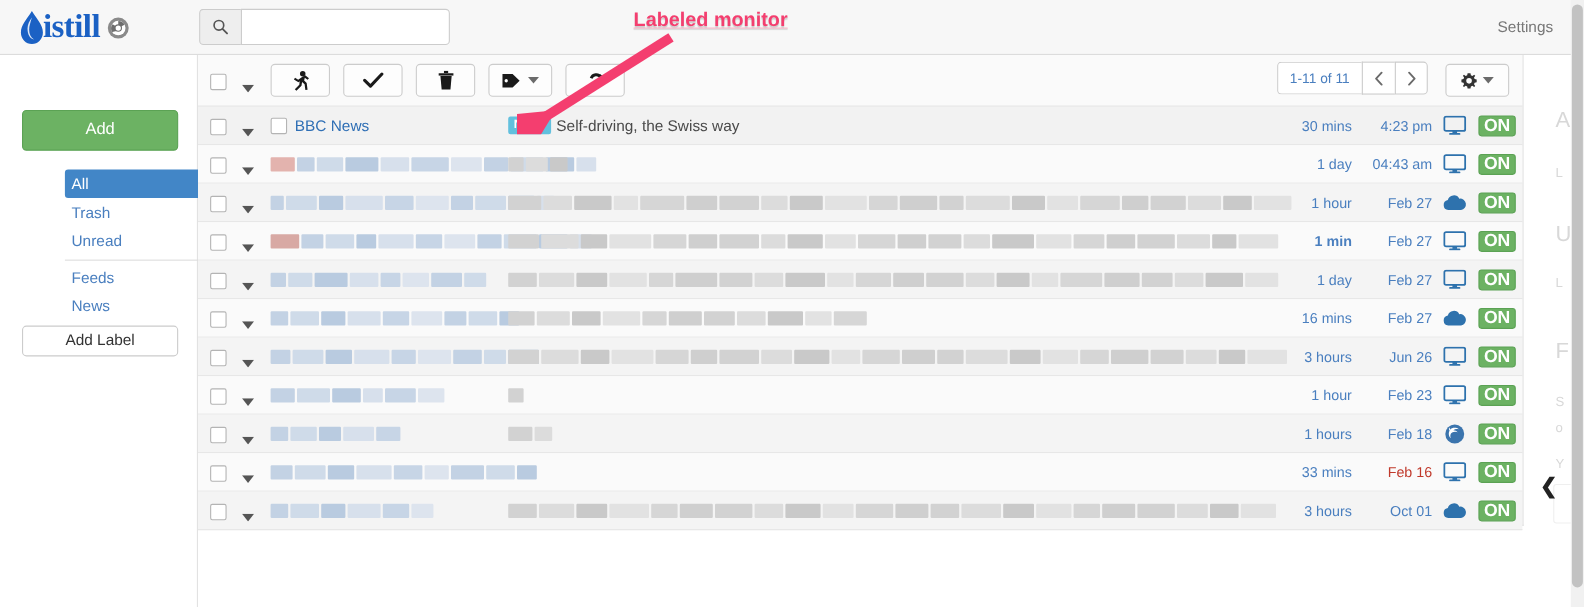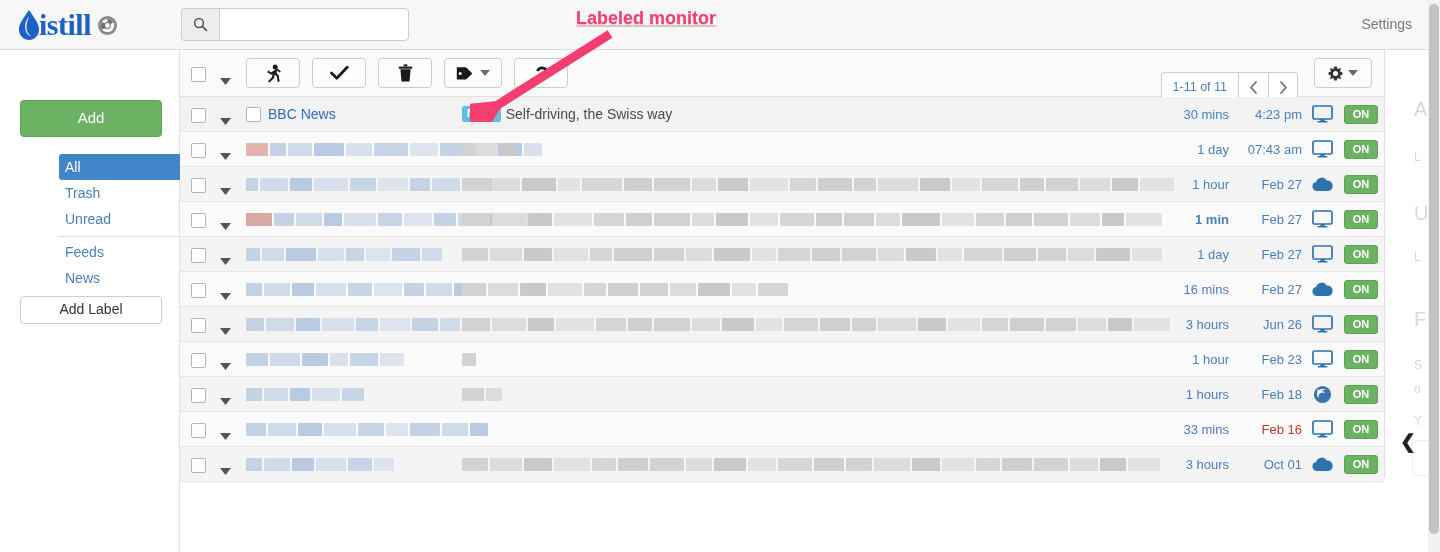--- a/index.html
+++ b/index.html
@@ -199,24 +199,23 @@
     border: 1px solid #cccccc;
     border-radius: 4px;
     display: flex;
     align-items: center;
     justify-content: center;
     cursor: pointer;
     box-sizing: border-box;
   }
   .tb-btn.wide { width: 58px; }
   .tb-pager {
-    position: absolute; right: 86px; top: 16px;
+    position: absolute; right: 86px; top: 6px;
     display: flex;
     height: 36px;
-    align-items: flex-end;
   }
   .pg-seg {
     border: 1px solid #cccccc;
     background: #ffffff;
     box-sizing: border-box;
     height: 30px;
     display: flex;
     align-items: center;
     justify-content: center;
     font-size: 12.5px;
@@ -323,21 +322,21 @@
     width: 24px; height: 34px;
     display: flex; align-items: center; justify-content: center;
   }
   .row-on {
     position: absolute; right: 6px; top: 8px;
     width: 34px; height: 19px;
     background: #6cb263;
     border: 1px solid #5ba254;
     border-radius: 3px;
     color: #ffffff;
-    font-size: 11px;
+    font-size: 16px;
     font-weight: bold;
     line-height: 17px;
     text-align: center;
     box-sizing: border-box;
     cursor: pointer;
   }
 
   
   .blur-name, .blur-title {
     position: absolute; top: 0;
@@ -584,21 +583,21 @@
             <span class="px" style="width:30px;background:#cfdbe9;"></span>
             <span class="px" style="width:26px;background:#b9cbe0;"></span>
             <span class="px" style="width:18px;background:#d7e0ec;"></span>
           </div>
           <div class="blur-title">
             <span class="px" style="width:14px;background:#d2d2d2;"></span>
             <span class="px" style="width:20px;background:#dcdcdc;"></span>
             <span class="px" style="width:16px;background:#c9c9c9;"></span>
           </div>
           <div class="row-interval">1 day</div>
-          <div class="row-date">07:43 am</div>
+          <div class="row-date">04:43 am</div>
           <div class="row-device">
             <svg width="21" height="18" viewBox="0 0 21 18">
               <rect x="1" y="1" width="19" height="13" rx="1.6" fill="none" stroke="#2e72ad" stroke-width="1.7"></rect>
               <rect x="8.4" y="14" width="4.2" height="2.3" fill="#2e72ad"></rect>
               <rect x="5.4" y="15.9" width="10.2" height="1.7" rx="0.8" fill="#2e72ad"></rect>
             </svg>
           </div>
           <div class="row-on">ON</div>
         </div>
         <div class="row alt">

